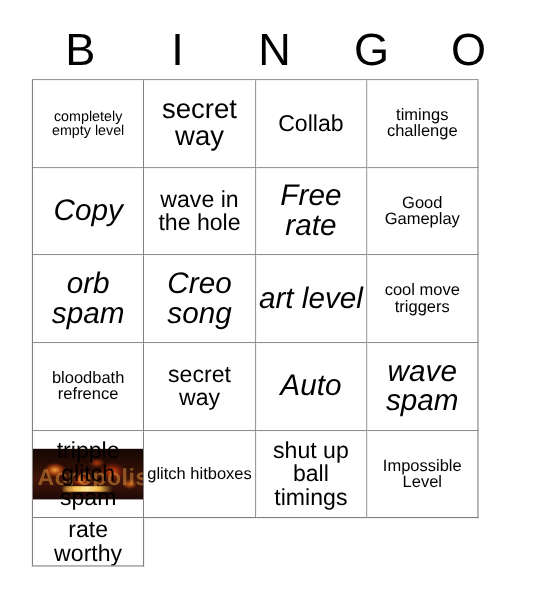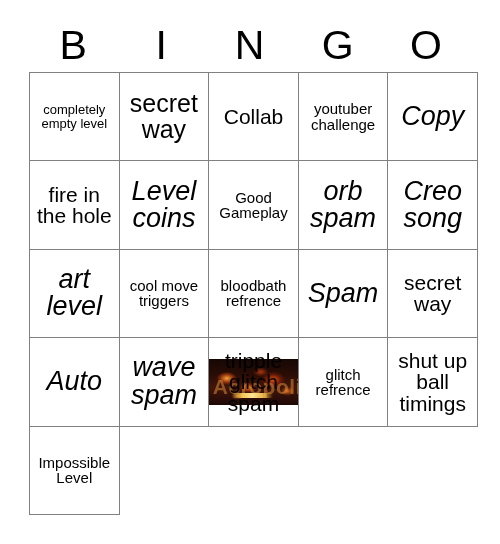--- a/index.html
+++ b/index.html
@@ -36,24 +36,24 @@
     font-weight: 400;
     color: #000000;
     line-height: 1;
     letter-spacing: 0;
   }
   
   #grid {
     position: absolute;
     left: 29px;
     top: 72px;
-    width: 449px;
+    width: 406px;
     height: 443px;
     display: grid;
-    grid-template-columns: repeat(5, 1fr);
+    grid-template-columns: repeat(4, 1fr);
     grid-template-rows: repeat(5, 1fr);
     border-top: 1px solid #808080;
     border-left: 1px solid #808080;
     box-sizing: border-box;
     background: #ffffff;
   }
   .cell {
     position: relative;
     border-right: 1px solid #808080;
     border-bottom: 1px solid #808080;
@@ -142,72 +142,72 @@
       <div class="cell fs-xs">
         <div class="cell-text">completely empty level</div>
       </div>
       <div class="cell fs-lg">
         <div class="cell-text">secret way</div>
       </div>
       <div class="cell fs-md">
         <div class="cell-text">Collab</div>
       </div>
       <div class="cell fs-sm">
-        <div class="cell-text">youtuber challenge</div>
+        <div class="cell-text">timings challenge</div>
       </div>
       <div class="cell fs-xl">
         <div class="cell-text">Copy</div>
       </div>
       <div class="cell fs-md">
-        <div class="cell-text">fire in the hole</div>
-      </div>
-      <div class="cell fs-xl">
-        <div class="cell-text">Level coins</div>
+        <div class="cell-text">wave in the hole</div>
+      </div>
+      <div class="cell fs-xl">
+        <div class="cell-text">Free rate</div>
       </div>
       <div class="cell fs-sm">
         <div class="cell-text">Good Gameplay</div>
       </div>
       <div class="cell fs-xl">
         <div class="cell-text">orb spam</div>
       </div>
       <div class="cell fs-xl">
         <div class="cell-text">Creo song</div>
       </div>
       <div class="cell fs-xl">
         <div class="cell-text">art level</div>
       </div>
       <div class="cell fs-sm">
         <div class="cell-text">cool move triggers</div>
       </div>
       <div class="cell fs-sm">
         <div class="cell-text">bloodbath refrence</div>
-      </div>
-      <div class="cell fs-xl">
-        <div class="cell-text">Spam</div>
       </div>
       <div class="cell fs-md">
         <div class="cell-text">secret way</div>
       </div>
       <div class="cell fs-xl">
         <div class="cell-text">Auto</div>
       </div>
       <div class="cell fs-xl">
         <div class="cell-text">wave spam</div>
       </div>
       <div class="cell fs-md cell-image">
         <div class="cell-image-bg">
           <div class="ghost-title">Acropolis</div>
           <div class="ember-bar"></div>
         </div>
         <div class="cell-text">tripple glitch spam</div>
       </div>
       <div class="cell fs-sm">
-        <div class="cell-text">glitch refrence</div>
+        <div class="cell-text">glitch hitboxes</div>
       </div>
       <div class="cell fs-md">
         <div class="cell-text">shut up ball timings</div>
       </div>
       <div class="cell fs-sm">
         <div class="cell-text">Impossible Level</div>
       </div>
+      <div class="cell fs-md">
+        <div class="cell-text">rate worthy</div>
+      </div>
     </div>
 
 </div>
 
 </body></html>

